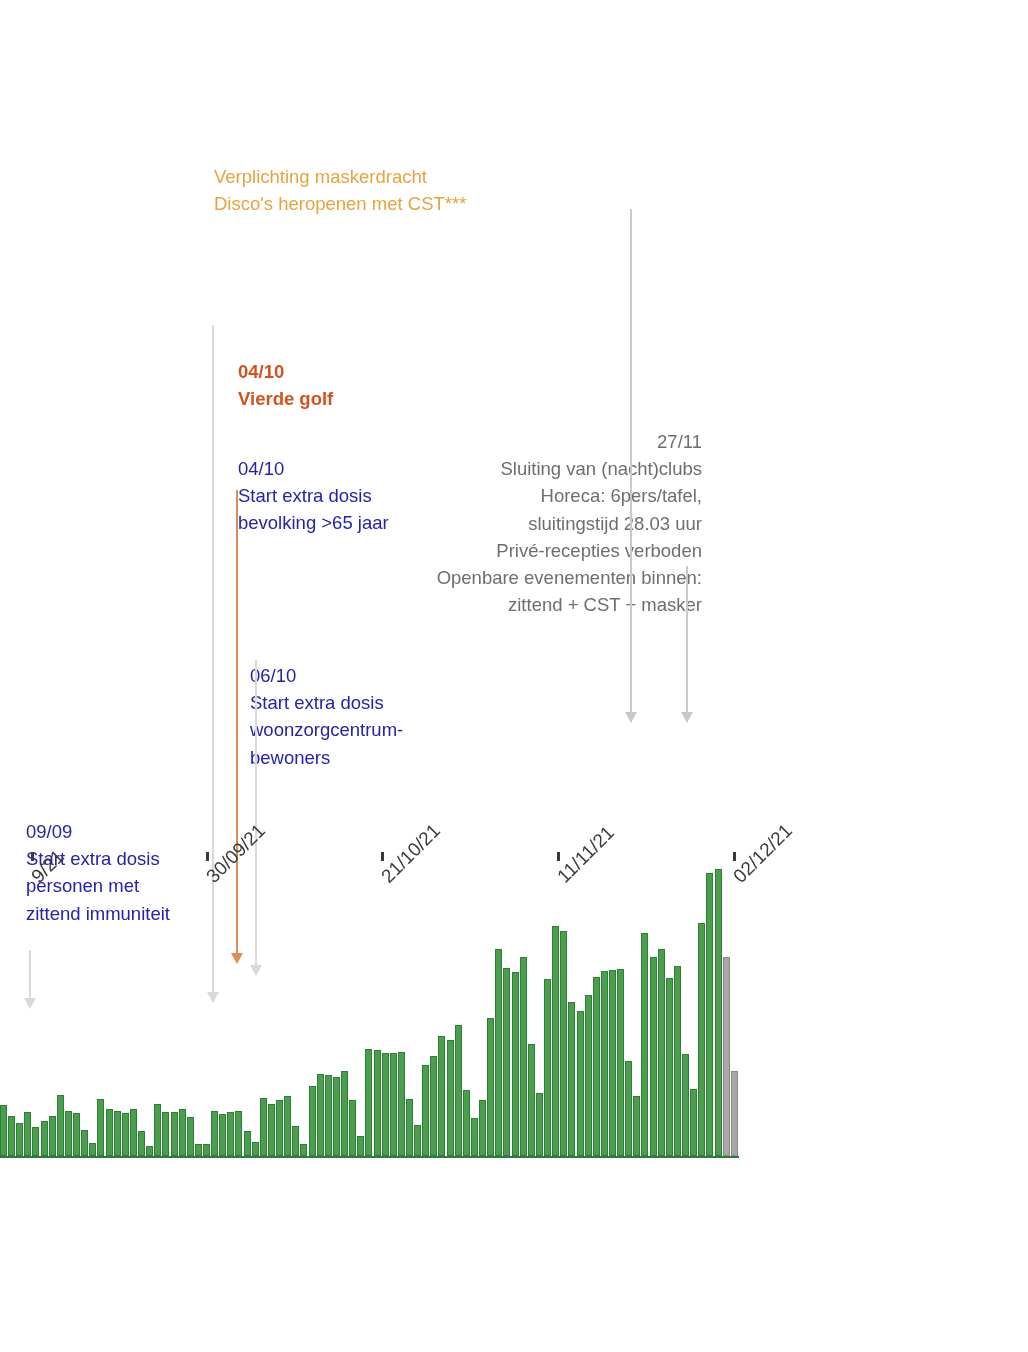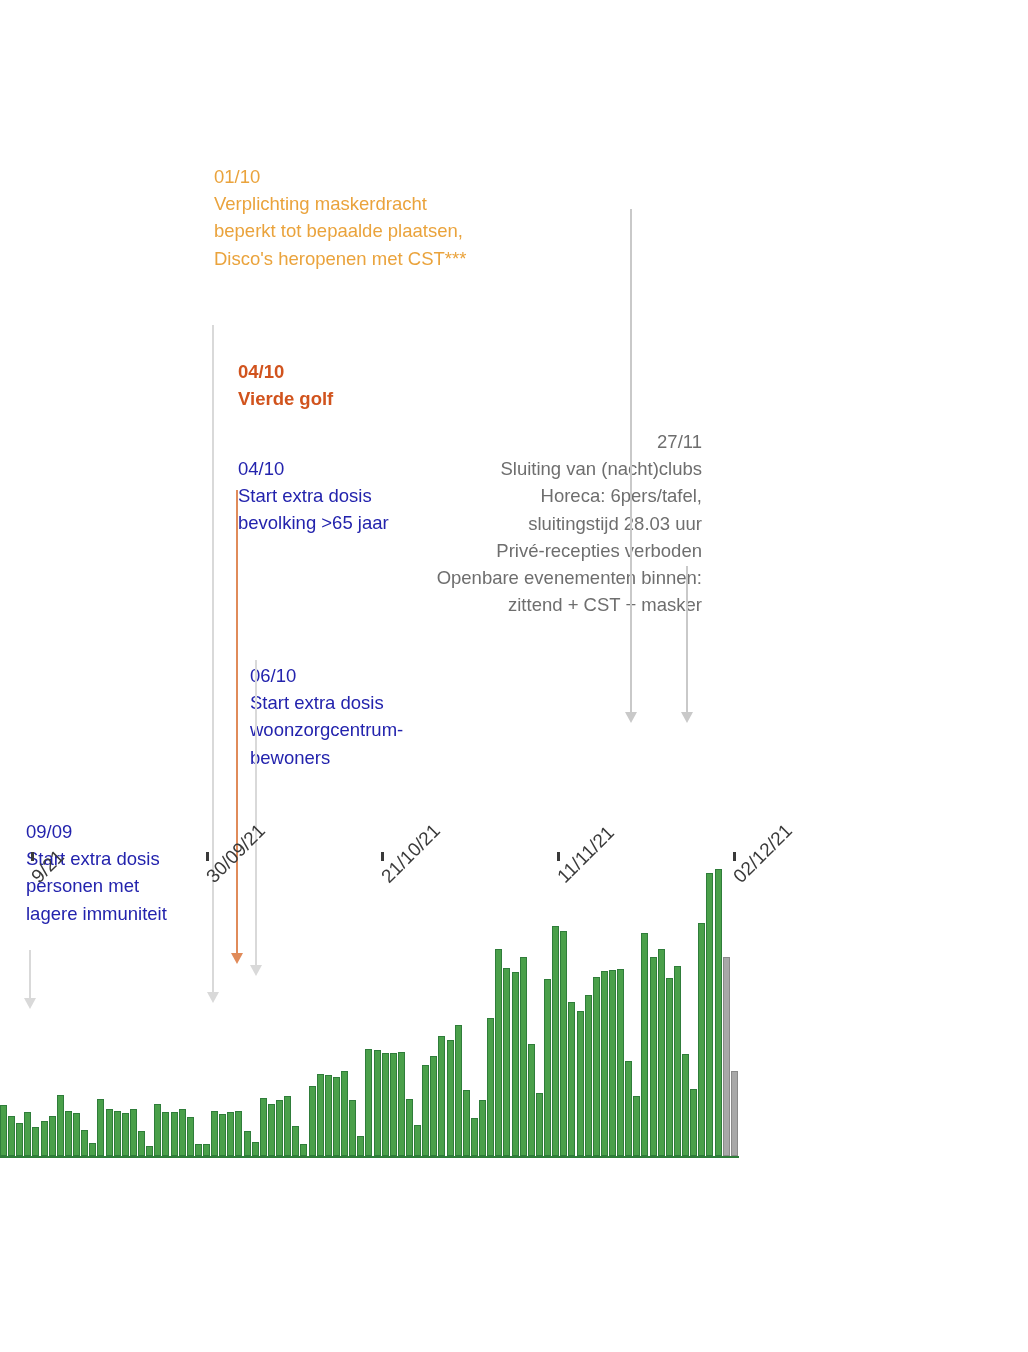--- a/index.html
+++ b/index.html
@@ -64,31 +64,31 @@
     position:absolute;color:#3a3a3a;font-size:19px;white-space:nowrap;
     transform-origin:left top;transform:rotate(-45deg);
   }
 </style>
 </head>
 <body>
 
 <div id="stage">
 
 
-  <div class="annot a-0110"><span class="ln">01/10</span><span class="ln">Verplichting maskerdracht</span><span class="ln">beperkt tot bepaalde plaatsen,</span><span class="ln">Disco's heropenen met CST***</span></div>
+  <div class="annot a-0110"><span class="ln">Verplichting maskerdracht</span><span class="ln">Disco's heropenen met CST***</span></div>
 
   <div class="annot a-vierde"><span class="ln">04/10</span><span class="ln">Vierde golf</span></div>
 
   <div class="annot a-0410"><span class="ln">04/10</span><span class="ln">Start extra dosis</span><span class="ln">bevolking &gt;65 jaar</span></div>
 
   <div class="annot a-2711"><span class="ln">27/11</span><span class="ln">Sluiting van (nacht)clubs</span><span class="ln">Horeca: 6pers/tafel,</span><span class="ln">sluitingstijd 28.03 uur</span><span class="ln">Privé-recepties verboden</span><span class="ln">Openbare evenementen binnen:</span><span class="ln">zittend + CST + masker</span></div>
 
   <div class="annot a-0610"><span class="ln">06/10</span><span class="ln">Start extra dosis</span><span class="ln">woonzorgcentrum-</span><span class="ln">bewoners</span></div>
 
-  <div class="annot a-0909"><span class="ln">09/09</span><span class="ln">Start extra dosis</span><span class="ln">personen met</span><span class="ln">lagere immuniteit</span></div>
+  <div class="annot a-0909"><span class="ln">09/09</span><span class="ln">Start extra dosis</span><span class="ln">personen met</span><span class="ln">zittend immuniteit</span></div>
 
   <div id="arrow-layer">
       <div class="arrow" style="left: 23px; top: 950px; width: 14px; height: 58px;">
         <div class="shaft" style="background: rgb(217, 217, 217); height: 49px;"></div>
         <div class="head" style="border-top: 11px solid rgb(217, 217, 217);"></div>
       </div>
       <div class="arrow" style="left: 206px; top: 325px; width: 14px; height: 677px;">
         <div class="shaft" style="background: rgb(217, 217, 217); height: 668px;"></div>
         <div class="head" style="border-top: 11px solid rgb(217, 217, 217);"></div>
       </div>

